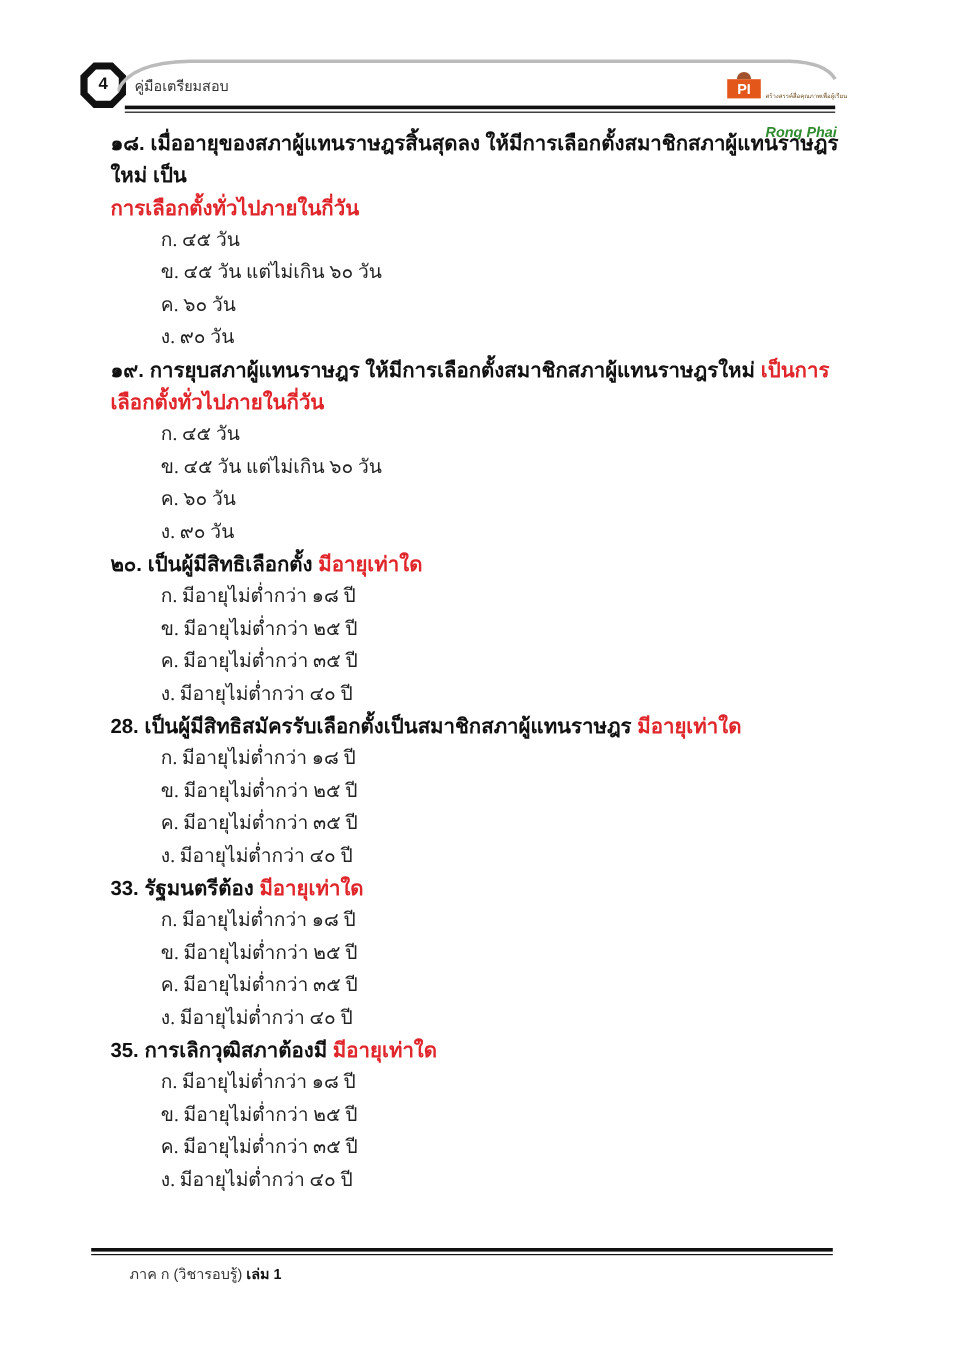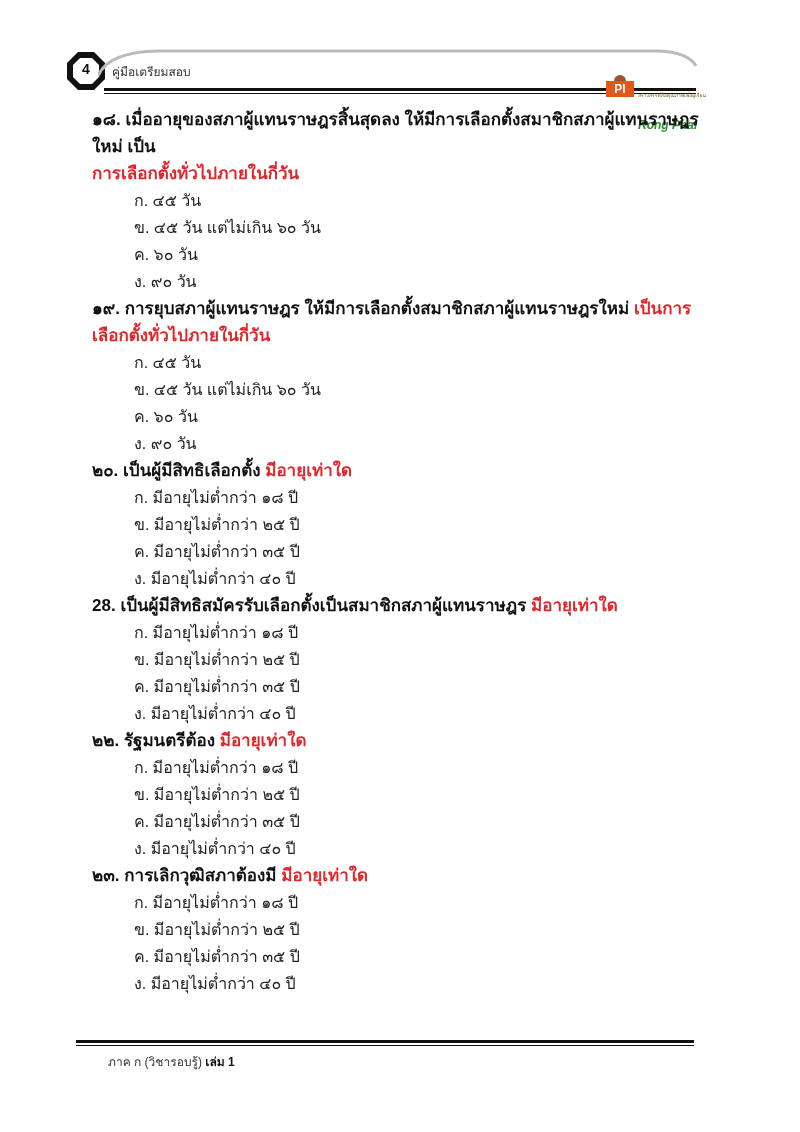--- a/index.html
+++ b/index.html
@@ -8,36 +8,36 @@
 
   
   .header { position: absolute; left: 0; top: 0; width: 800px; height: 100px; }
   .page-badge { position: absolute; left: 66px; top: 51px; width: 40px; height: 40px; }
   .header-arc { position: absolute; left: 98px; top: 48px; width: 600px; height: 30px; }
   .header-title { position: absolute; left: 112px; top: 62px; font-size: 12px; color: #333;
                   font-family: "Liberation Sans", sans-serif; }
   .header-rule-thick { position: absolute; left: 104px; top: 88px; width: 592px; height: 3px; background: #111; }
   .header-rule-thin { position: absolute; left: 104px; top: 93px; width: 592px; height: 1px; background: #111; }
 
-  .logo { position: absolute; left: 606px; top: 75px; width: 100px; height: 26px; }
+  .logo { position: absolute; left: 606px; top: 60px; width: 100px; height: 26px; }
   .logo-box { position: absolute; left: 0; top: 6px; width: 28px; height: 16px; background: #e3571b; color: #fff;
               font-weight: bold; font-size: 12px; line-height: 16px; text-align: center;
               font-family: "Liberation Sans", sans-serif; }
   .logo-name { position: absolute; left: 32px; top: 2px; font-size: 12px; font-style: italic; font-weight: bold;
                color: #2e8b2e; font-family: "Liberation Sans", sans-serif; margin-top: 41px; }
   .logo-tag { position: absolute; left: 32px; top: 16px; font-size: 5px; color: #6a4a1a; white-space: nowrap;
               font-family: "Liberation Sans", sans-serif; }
   .logo-hat { position: absolute; left: 8px; top: 0px; width: 12px; height: 6px; background: #a0522d; border-radius: 6px 6px 0 0; }
 
   
   .content { position: absolute; left: 92px; top: 106px; width: 630px; }
   .question { font-size: 17px; line-height: 27px; font-weight: bold; font-family: "Liberation Sans", sans-serif; color: #111; }
   .question .hl { color: #e0262b; text-align: right; }
   .options { margin: 0; padding: 0 0 0 42px; list-style: none; }
-  .option { font-size: 16px; line-height: 27px; font-family: Liberation Sans, sans-serif; color: #222; }
+  .option { font-size: 16px; line-height: 27px; font-family: Liberation Serif, serif; color: #222; }
 
   
   .footer-rule-thick { position: absolute; left: 76px; top: 1040px; width: 618px; height: 3px; background: #111; }
   .footer-rule-thin { position: absolute; left: 76px; top: 1045px; width: 618px; height: 1px; background: #111; }
   .footer-text { position: absolute; left: 76px; top: 1052px; font-size: 12px; color: #333;
                  font-family: "Liberation Sans", sans-serif; margin-left: 32px; }
   .footer-text b { font-weight: bold; color: #111; }
 </style>
 </head>
 <body>
@@ -116,35 +116,35 @@
     <ul class="options">
       <li class="option">ก. มีอายุไม่ต่ำกว่า ๑๘ ปี</li>
       <li class="option">ข. มีอายุไม่ต่ำกว่า ๒๕ ปี</li>
       <li class="option">ค. มีอายุไม่ต่ำกว่า ๓๕ ปี</li>
       <li class="option">ง. มีอายุไม่ต่ำกว่า ๔๐ ปี</li>
     </ul>
   </div>
 
   <div>
     <div class="question">
-      <span>๒๒.</span>
+      <span>33.</span>
       <span>รัฐมนตรีต้อง</span>
       <span class="hl">มีอายุเท่าใด</span>
     </div>
     <ul class="options">
       <li class="option">ก. มีอายุไม่ต่ำกว่า ๑๘ ปี</li>
       <li class="option">ข. มีอายุไม่ต่ำกว่า ๒๕ ปี</li>
       <li class="option">ค. มีอายุไม่ต่ำกว่า ๓๕ ปี</li>
       <li class="option">ง. มีอายุไม่ต่ำกว่า ๔๐ ปี</li>
     </ul>
   </div>
 
   <div>
     <div class="question">
-      <span>๒๓.</span>
+      <span>35.</span>
       <span>การเลิกวุฒิสภาต้องมี</span>
       <span class="hl">มีอายุเท่าใด</span>
     </div>
     <ul class="options">
       <li class="option">ก. มีอายุไม่ต่ำกว่า ๑๘ ปี</li>
       <li class="option">ข. มีอายุไม่ต่ำกว่า ๒๕ ปี</li>
       <li class="option">ค. มีอายุไม่ต่ำกว่า ๓๕ ปี</li>
       <li class="option">ง. มีอายุไม่ต่ำกว่า ๔๐ ปี</li>
     </ul>
   </div>

